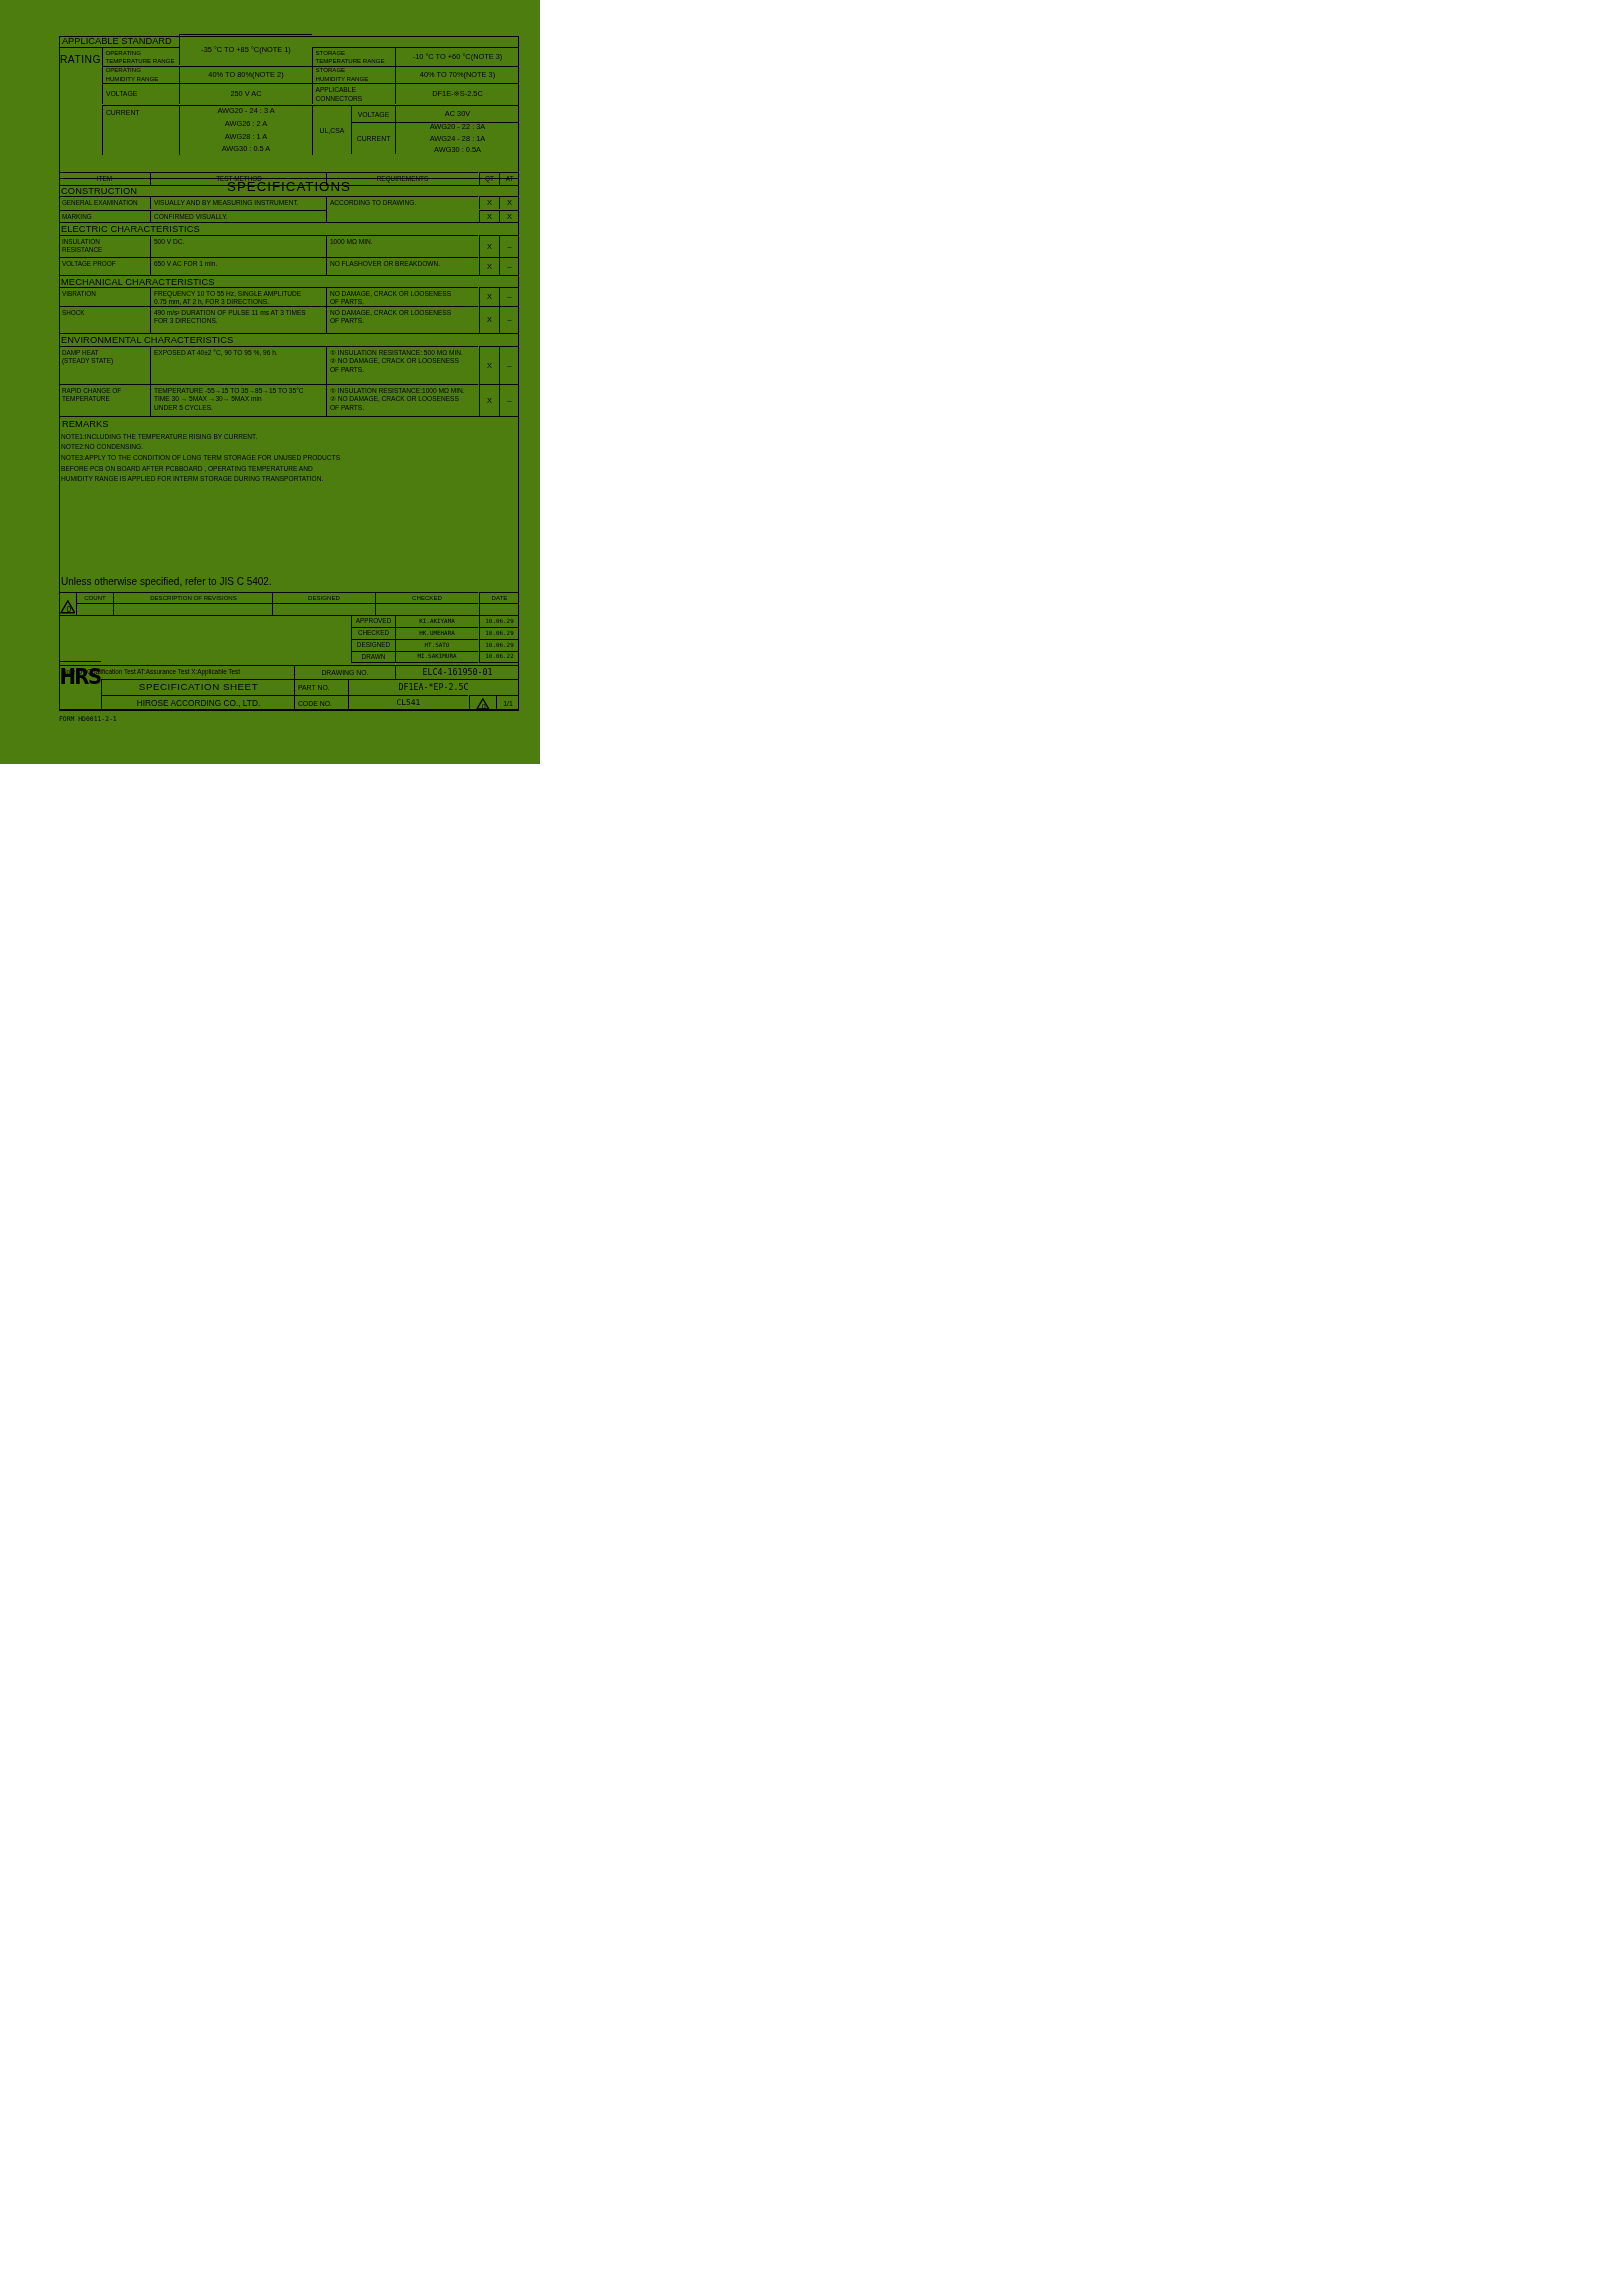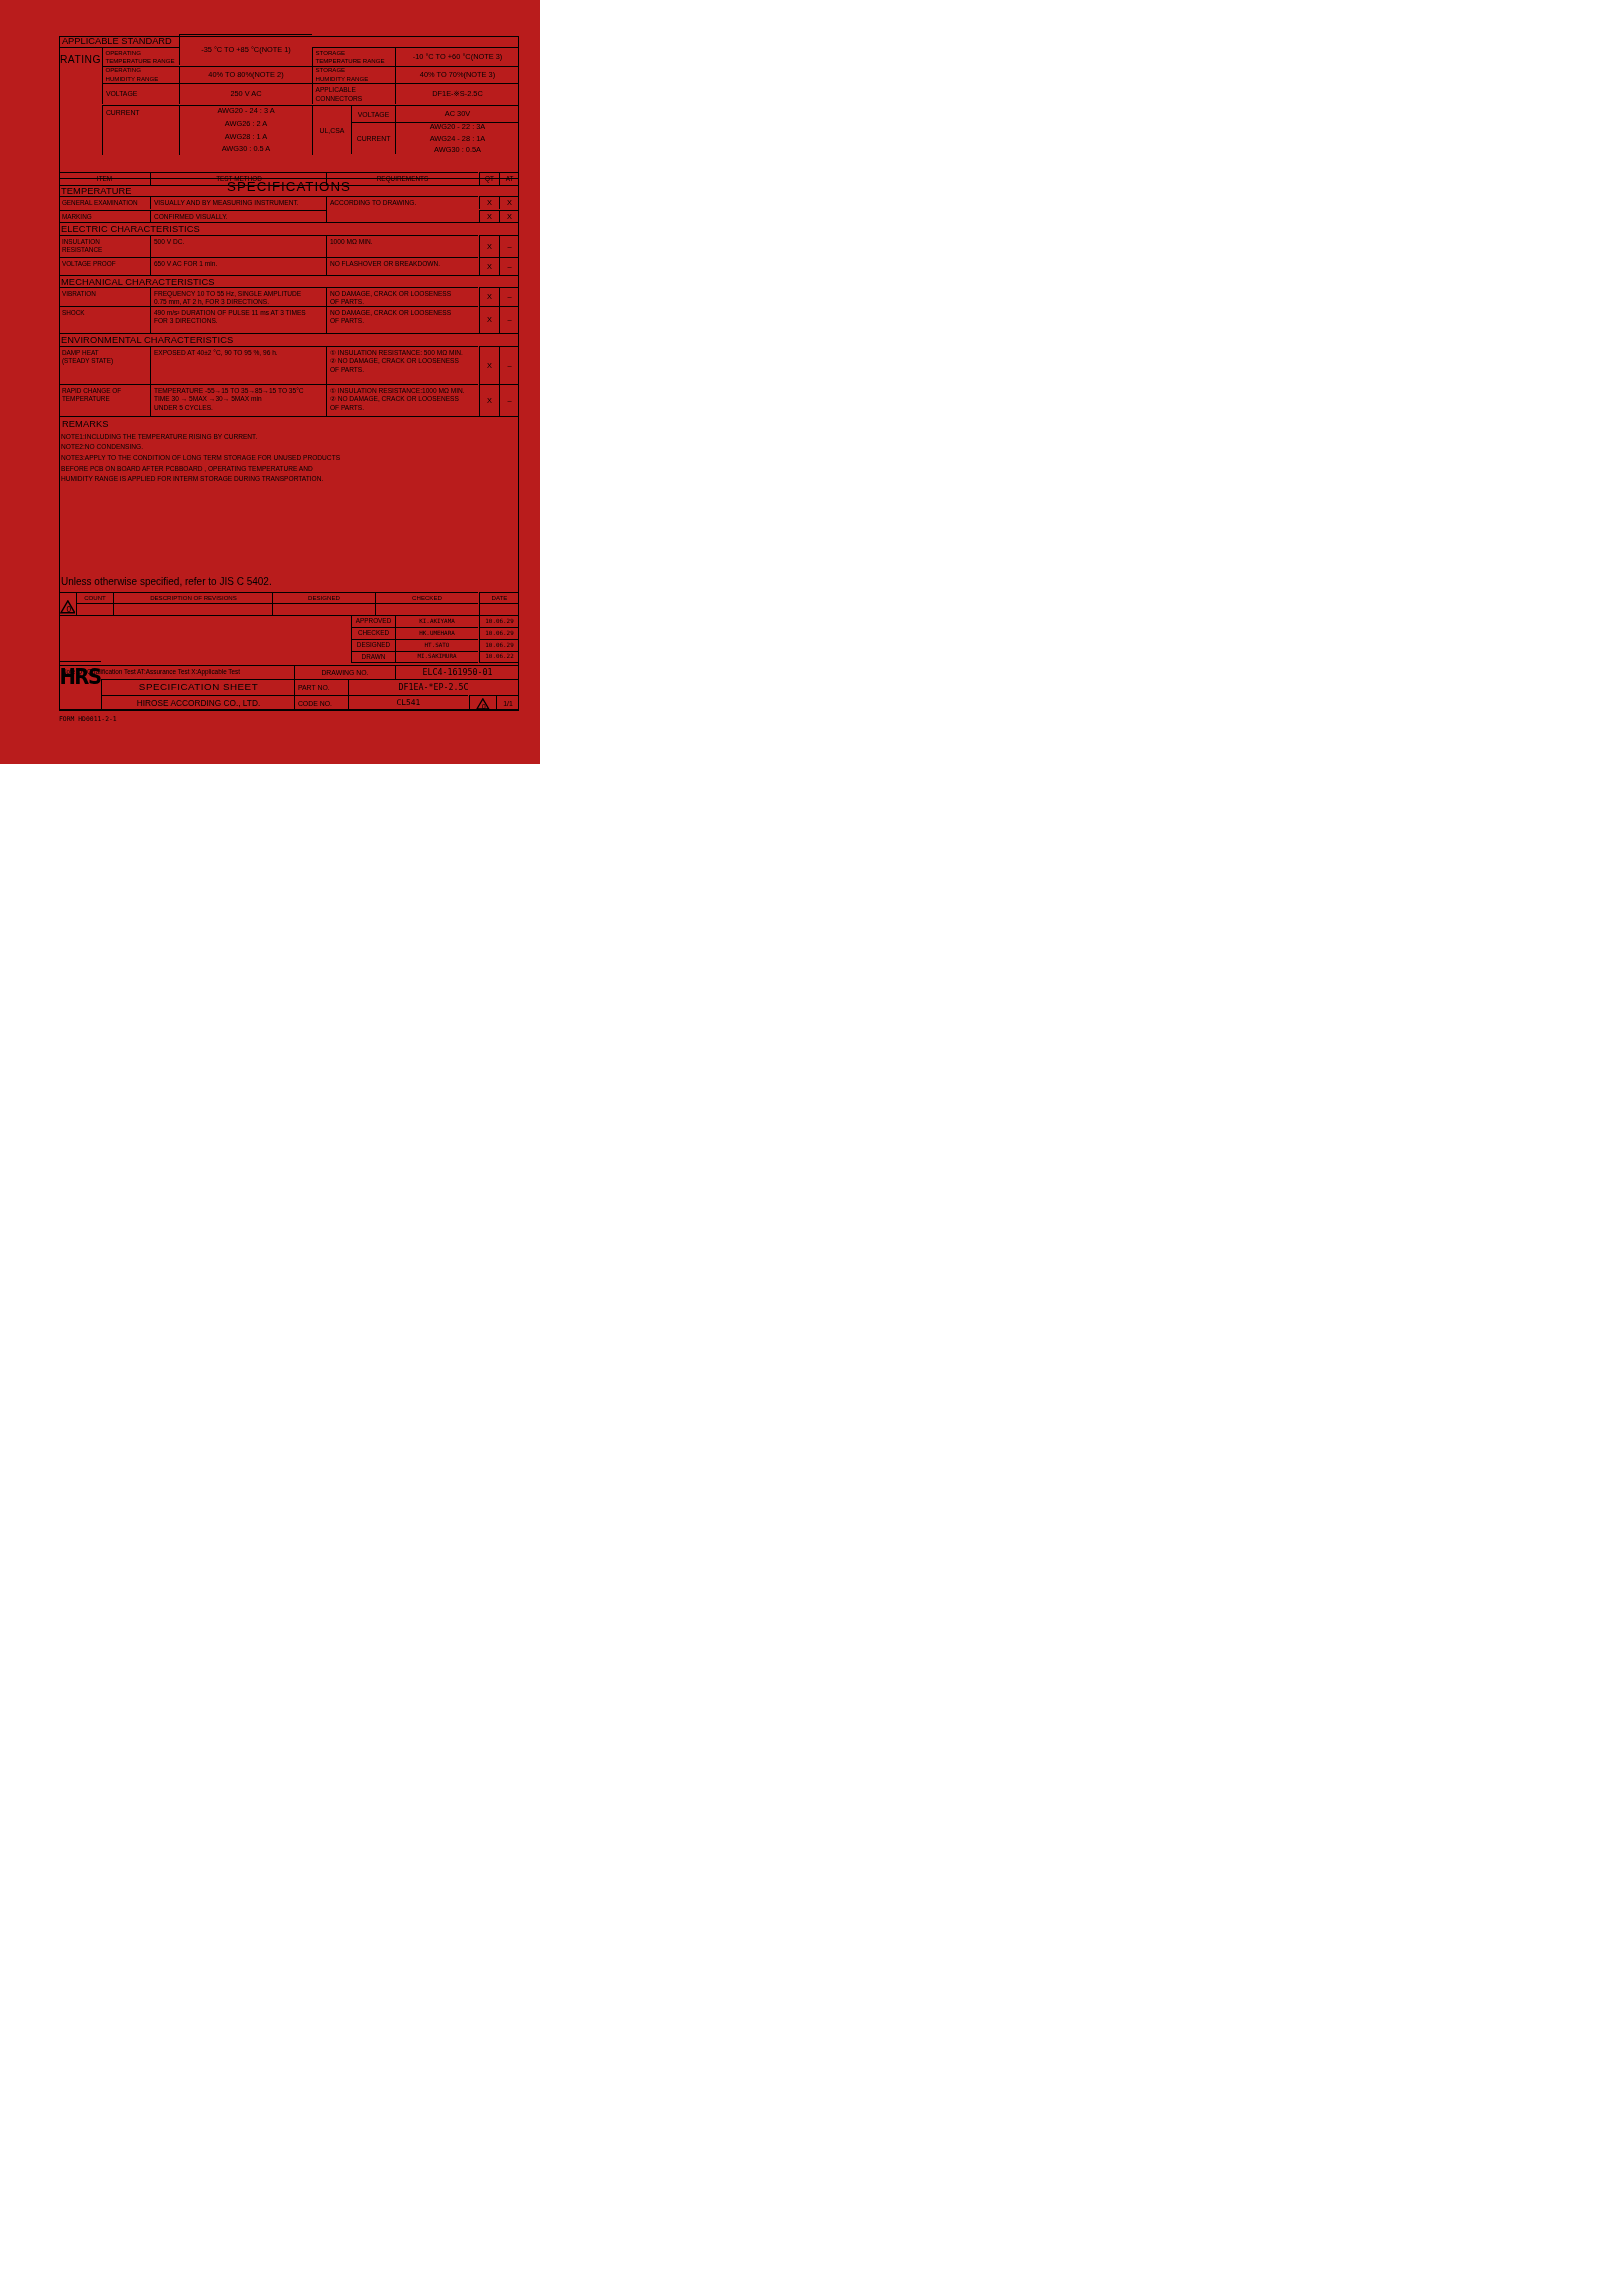--- a/index.html
+++ b/index.html
@@ -1,19 +1,19 @@
 <!DOCTYPE html>
 <html style="font-size:7.9px"><head>
 <meta charset="utf-8">
 <style>
   html,body{margin:0;padding:0;background:#ffffff;}
   #sheet{
     position:relative;
     width:540px;height:764px;
-    background:#b91c1c;
+    background:#4d7c0f;
     font-family:"Liberation Sans","DejaVu Sans",sans-serif;
     color:#000;
   }
   #frame{
     position:absolute;left:59px;top:36px;width:460px;height:675px;
     border:1.5px solid #000;border-bottom-width:2.5px;box-sizing:border-box;
   }
   .cell{position:absolute;box-sizing:border-box;font-size:6.6px;line-height:1.32;overflow:hidden;}
   .bl{border-left:1px solid #000;}
   .bt{border-top:1px solid #000;}
@@ -82,21 +82,21 @@
 AWG30        :   0.5A</div>
 
   <div class="cell bt cc f27" id="spec-banner" style="left:59px;top:155px;width:460px;height:17px;margin-top:23px;">SPECIFICATIONS</div>
 
   <div class="cell bt cc f13" style="left:59px;top:172px;width:91px;height:13.3px;">ITEM</div>
   <div class="cell bl bt cc f13" style="left:150px;top:172px;width:177px;height:13.3px;">TEST METHOD</div>
   <div class="cell bl bt cc f13" style="left:326px;top:172px;width:152px;height:13.3px;">REQUIREMENTS</div>
   <div class="cell bl bt cc f13" style="left:479px;top:172px;width:20px;height:13.3px;">QT</div>
   <div class="cell bl bt cc f13" style="left:499px;top:172px;width:20px;height:13.3px;">AT</div>
 
-  <div class="cell bt sec" style="left:59px;top:185px;width:460px;height:11.3px;">TEMPERATURE</div>
+  <div class="cell bt sec" style="left:59px;top:185px;width:460px;height:11.3px;">CONSTRUCTION</div>
 
   <div class="cell bt tl f13" style="left:59px;top:196px;width:91px;height:13.3px;">GENERAL EXAMINATION</div>
   <div class="cell bl bt tl" style="left:150px;top:196px;width:177px;height:13.3px;">VISUALLY AND BY MEASURING INSTRUMENT.</div>
   <div class="cell bl bt tl" style="left:326px;top:196px;width:152px;height:25.5px;">ACCORDING TO DRAWING.</div>
   <div class="cell bl bt cc mark" style="left:479px;top:196px;width:20px;height:13.3px;">X</div>
   <div class="cell bl bt cc mark" style="left:499px;top:196px;width:20px;height:13.3px;">X</div>
 
   <div class="cell bt tl f13" style="left:59px;top:210px;width:91px;height:12.3px;">MARKING</div>
   <div class="cell bl bt tl" style="left:150px;top:210px;width:177px;height:12.3px;">CONFIRMED VISUALLY.</div>
   <div class="cell bl bt cc mark" style="left:479px;top:210px;width:20px;height:12.3px;">X</div>

